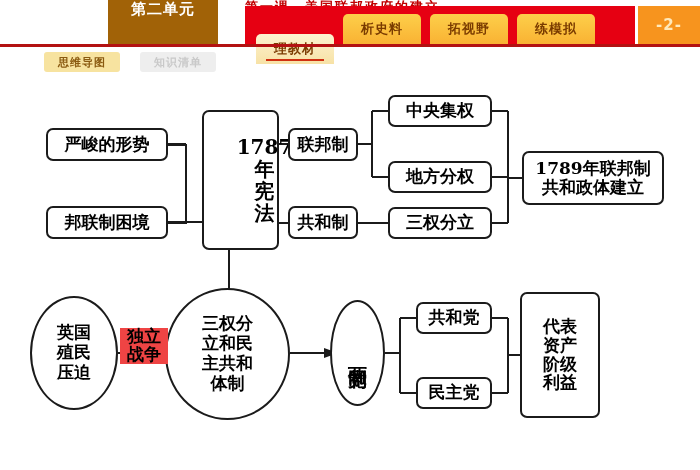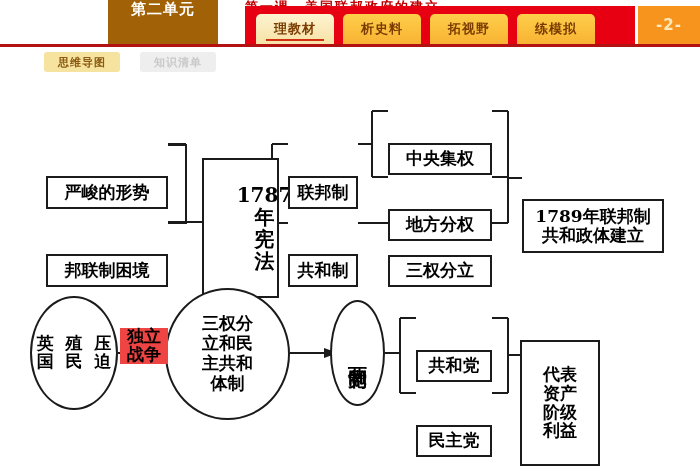--- a/index.html
+++ b/index.html
@@ -77,20 +77,21 @@
     font-weight: bold;
     display: flex;
     align-items: center;
     justify-content: center;
     letter-spacing: 1px;
   }
   .tab.active {
     background: linear-gradient(180deg,#fdf3d0 0%, #f7e2a6 100%);
     color: #7a3b00;
     position: relative;
+    margin-top: 20px;
   }
   .tab.active::after {
     content: "";
     position: absolute;
     left: 10px; right: 10px;
     bottom: 3px;
     height: 2px;
     background: #d03010;
   }
   #page-number-block {
@@ -162,21 +163,21 @@
     color: #000000;
     display: flex;
     align-items: center;
     justify-content: center;
     text-align: center;
     font-weight: bold;
     font-family: "DejaVu Serif", "Liberation Serif", serif;
     line-height: 1.05;
     z-index: 5;
   }
-  .rounded { border-radius: 0; margin-top: 48px; }
+  .rounded { border-radius: 7px; }
   .ellipse { border-radius: 50%; }
 
   .vtext {
     writing-mode: vertical-rl;
     text-orientation: upright;
     letter-spacing: 1px;
   }
   .arrow-label {
     position: absolute;
     font-family: "DejaVu Serif", "Liberation Serif", serif;
@@ -320,21 +321,21 @@
 
   <div class="node rounded" style="left:388px; top:129px; width:104px; height:32px; font-size:17px;">
     <span>三权分立</span>
   </div>
 
   <div class="node rounded" style="left:522px; top:73px; width:142px; height:54px; font-size:17px; flex-direction:column; gap:1px;">
     <span>1789年联邦制</span>
     <span>共和政体建立</span>
   </div>
 
-  <div class="node ellipse" style="left:30px; top:218px; width:88px; height:114px; font-size:17px; flex-direction:row; gap:2px;">
+  <div class="node ellipse" style="left:30px; top:218px; width:88px; height:114px; font-size:17px; flex-direction:column; gap:2px;">
     <span>英国</span>
     <span>殖民</span>
     <span>压迫</span>
   </div>
 
   <div class="arrow-label" style="left:120px; top:250px; width:48px; font-size:17px;">
     <div>独立</div>
     <div>战争</div>
   </div>
 

